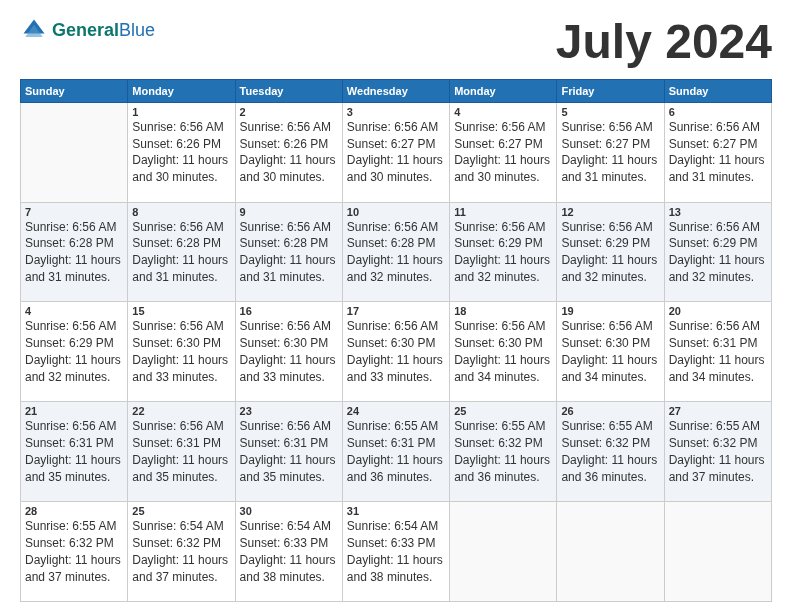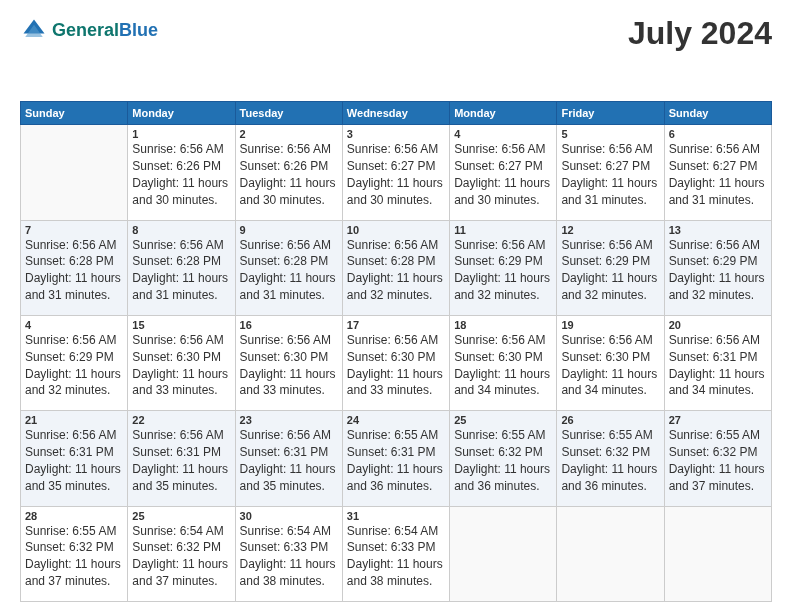--- a/index.html
+++ b/index.html
@@ -28,47 +28,46 @@
       align-items: center;
       gap: 4px;
     }
     .logo-text-general {
       font-size: 18px;
       font-weight: bold;
       color: #0f766e;
     }
     .logo-text-blue {
       font-size: 18px;
-      font-weight: bold;
+      font-weight: normal;
       color: #2271b3;
     }
     .logo-icon {
       width: 28px;
       height: 28px;
     }
     .title-area {
       text-align: right;
     }
     .month-title {
-      font-size: 32px;
+      font-size: 48px;
       font-weight: bold;
       color: #333;
       line-height: 1.1;
     }
     .location-title {
       font-size: 16px;
       color: #555;
     }
     .calendar {
       flex: 1;
       border: 1px solid #ccc;
       border-collapse: collapse;
       width: 100%;
       table-layout: fixed;
-      margin-top: 40px;
     }
     .calendar th {
       background-color: #2271b3;
       color: #fff;
       font-size: 11px;
       font-weight: bold;
       padding: 5px 4px;
       text-align: left;
       border: 1px solid #1a5a9a;
     }

